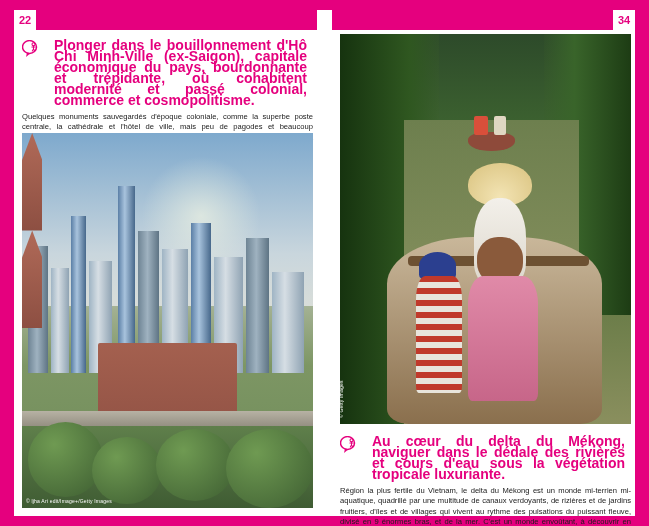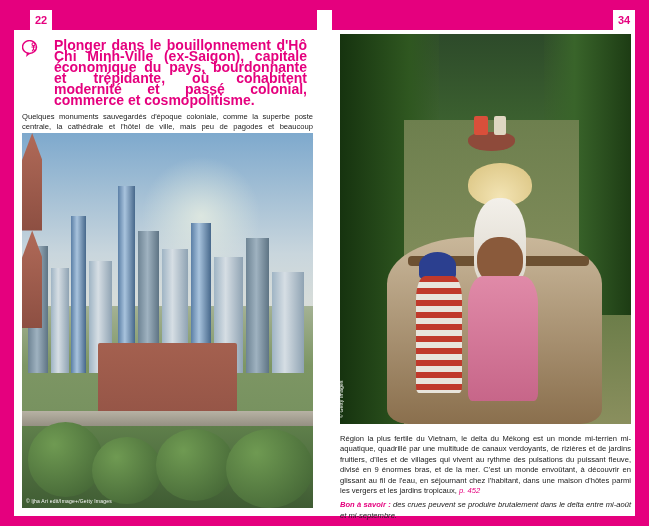--- a/index.html
+++ b/index.html
@@ -51,21 +51,21 @@
     top: 0;
     width: 22px;
     height: 20px;
     background: #ffffff;
     color: #e5007e;
     font-size: 11px;
     font-weight: bold;
     line-height: 20px;
     text-align: center;
   }
-  .folio-left { left: 16px; }
+  .folio-left { left: 0; }
   .folio-right { right: 0; }
 
   .running-title {
     position: absolute;
     top: 12px;
     height: 20px;
     line-height: 20px;
     font-size: 14px;
     font-weight: bold;
     letter-spacing: 0.3px;
@@ -336,17 +336,28 @@
     <div style="position:absolute; left:27%; top:56%; width:13%; height:7%; background:#2b3f8f; border-radius:50% 50% 20% 20%;"></div>
     <div style="position:absolute; left:26%; top:62%; width:16%; height:30%; background:repeating-linear-gradient(to bottom,#c0392b 0 6px,#e8e4dc 6px 12px); border-radius:20% 20% 6% 6%;"></div>
 
     <div style="position:absolute; left:47%; top:52%; width:16%; height:12%; background:#8a5a3b; border-radius:45%;"></div>
     <div style="position:absolute; left:44%; top:62%; width:24%; height:32%; background:linear-gradient(to bottom,#e08aa8,#c76689); border-radius:22% 22% 6% 6%;"></div>
 
     <span class="photo-credit credit-mekong credit-vertical">© Getty Images</span>
   </div>
 
   <div class="col-right-text">
+    <div class="entry-head caption-block">
+      <span class="pin">
+        <svg width="21" height="18" viewBox="0 0 21 18">
+          <ellipse cx="7.5" cy="7" rx="7" ry="6.4" fill="none" stroke="#e5007e" stroke-width="1.5"></ellipse>
+          <path d="M5 12.5 L4 17 L8.5 13.2 Z" fill="#e5007e"></path>
+          <circle cx="11.5" cy="4.2" r="1.5" fill="none" stroke="#e5007e" stroke-width="1.1"></circle>
+          <path d="M11.5 5.9 L11.5 9 M9.9 7 L13.1 7 M11.5 9 L10.3 11 M11.5 9 L12.7 11" stroke="#e5007e" stroke-width="1.1" fill="none" stroke-linecap="round"></path>
+        </svg>
+      </span>
+      <p class="entry-title">Au cœur du delta du Mékong, naviguer dans le dédale des rivières et cours d'eau sous la végétation tropicale luxuriante.</p>
+    </div>
     <p class="body-text"><span>Région la plus fertile du Vietnam, le delta du Mékong est un monde mi-terrien mi-aquatique, quadrillé par une multitude de canaux verdoyants, de rizières et de jardins fruitiers, d'îles et de villages qui vivent au rythme des pulsations du puissant fleuve, divisé en 9 énormes bras, et de la mer. C'est un monde envoûtant, à découvrir en glissant au fil de l'eau, en séjournant chez l'habitant, dans une maison d'hôtes parmi les vergers et les jardins tropicaux,</span> <span class="pink-italic">p. 452</span></p>
     <p class="body-text"><span class="pink-bold-italic">Bon à savoir :</span><span class="italic"> des crues peuvent se produire brutalement dans le delta entre mi-août et mi-septembre.</span></p>
   </div>
 
 </div>
 
 </body></html>

